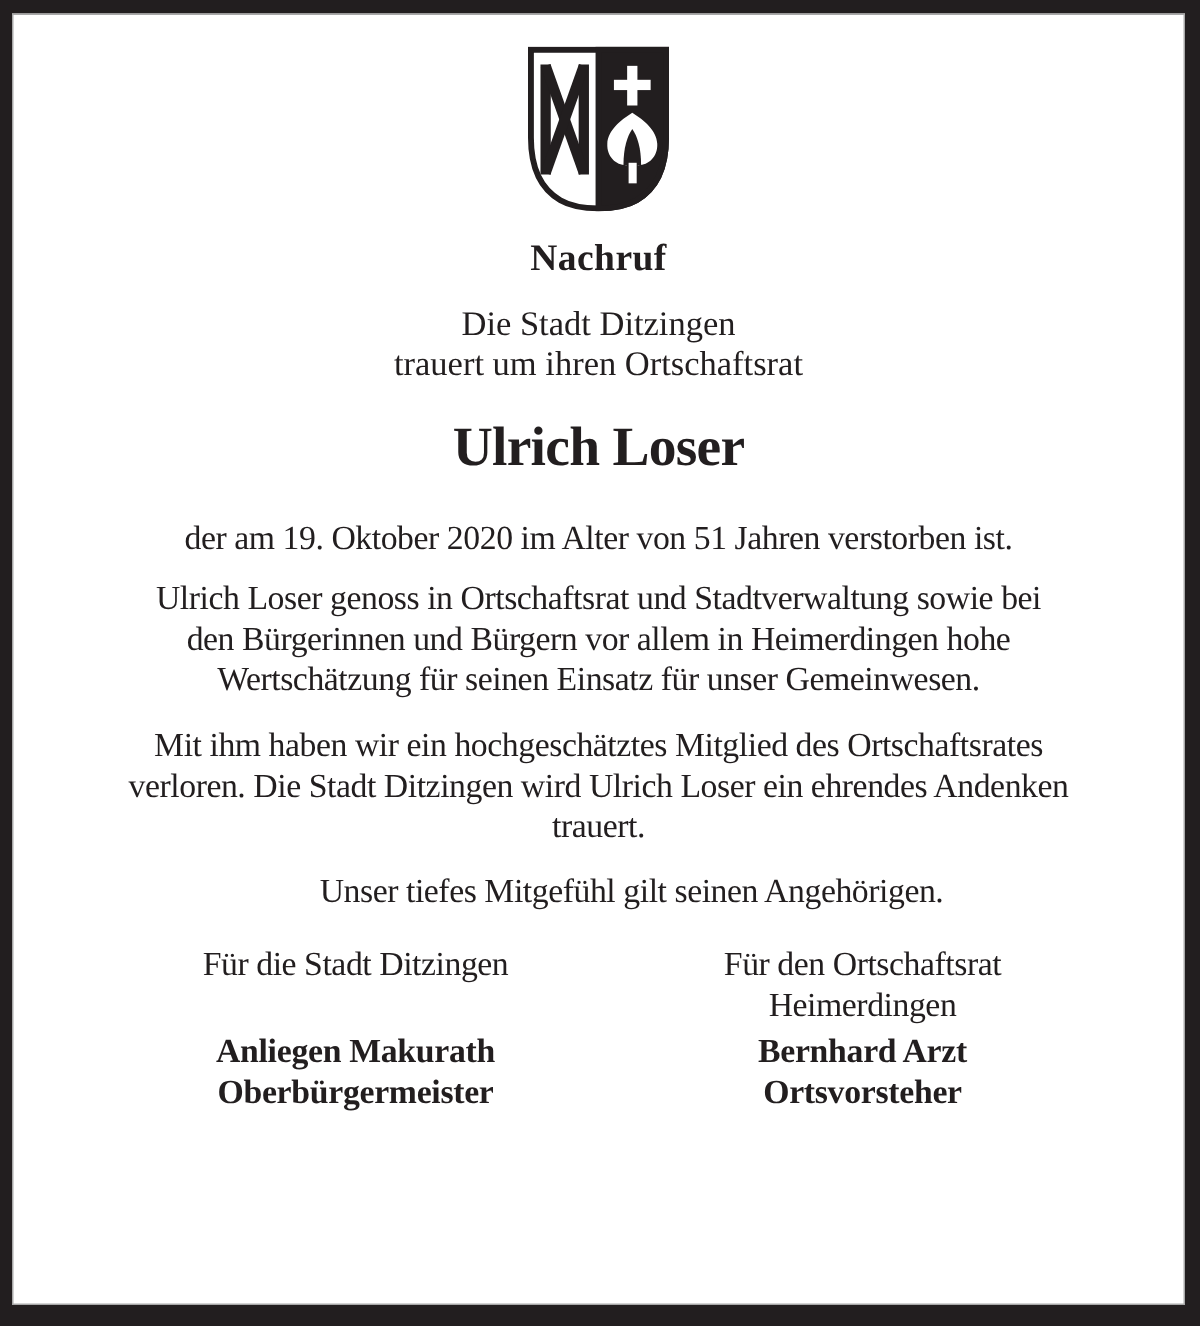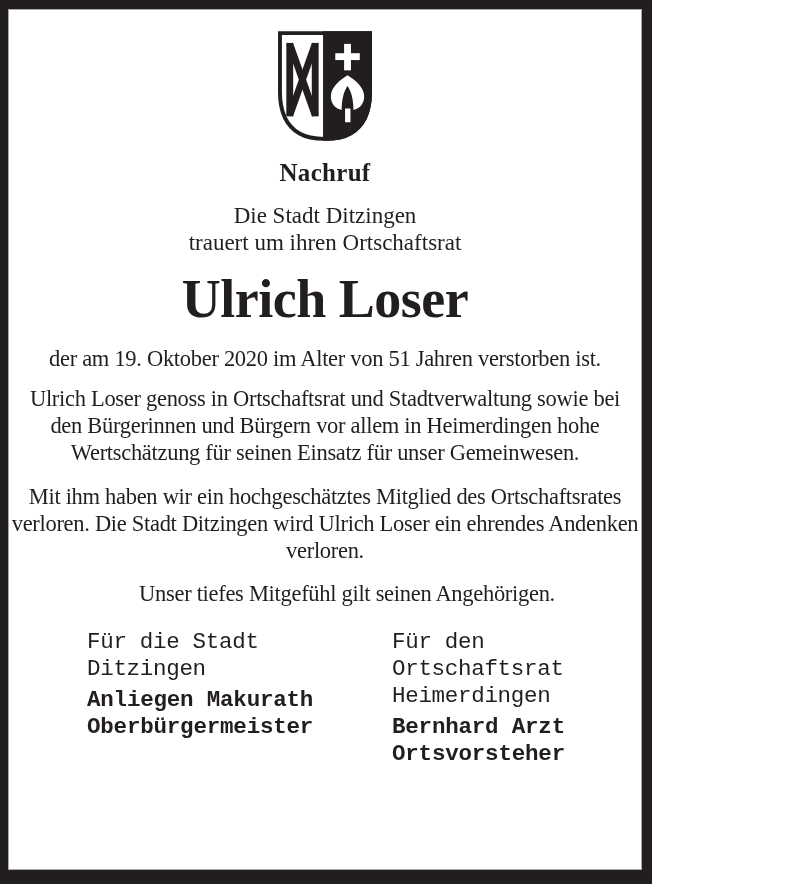--- a/index.html
+++ b/index.html
@@ -4,21 +4,21 @@
 <style>
   html, body {
     margin: 0;
     padding: 0;
     background: #ffffff;
     font-family: "Liberation Serif", "DejaVu Serif", serif;
     color: #221e1f;
   }
   .frame {
     box-sizing: border-box;
-    width: 652px;
+    width: 800px;
     height: 884px;
     border-style: solid;
     border-color: #221e1f;
     border-width: 9px 10px 14px 8px;
     background: #221e1f;
   }
   .page {
     box-sizing: border-box;
     width: 100%;
     height: 100%;
@@ -38,43 +38,42 @@
     font-weight: bold;
     letter-spacing: 0.3px;
   }
   .intro {
     margin-top: 15px;
     font-size: 23px;
     line-height: 27px;
   }
   .deceased-name {
     margin-top: 10px;
-    font-size: 54px;
+    font-size: 37px;
     line-height: 66px;
     font-weight: bold;
     letter-spacing: -0.5px;
     text-align: center;
   }
   .body-line {
     font-size: 22.5px;
     line-height: 27px;
     letter-spacing: -0.3px;
     white-space: nowrap;
   }
   .death-line { margin-top: 13px; }
   .para-2 { margin-top: 27px; }
   .para-3 { margin-top: 13px; }
   .para-4 { margin-top: 17px; }
   .condolence { margin-top: 16px; padding-left: 44px; }
   .signatures {
     display: flex;
     margin: 22px 0 0 78px;
-    gap: 56px;
-    text-align: left;
-    font-family: Liberation Mono, monospace;
+    gap: 38px;
+    text-align: center;
   }
   .sig-col { width: 300px; }
   .sig-behalf {
     min-height: 54px;
     font-size: 22.5px;
     line-height: 27px;
     letter-spacing: -0.3px;
   }
   .sig-name {
     margin-top: 4px;
@@ -135,21 +134,21 @@
 
     <div class="para-3">
       <div class="body-line">Ulrich Loser genoss in Ortschaftsrat und Stadtverwaltung sowie bei</div>
       <div class="body-line">den Bürgerinnen und Bürgern vor allem in Heimerdingen hohe</div>
       <div class="body-line">Wertschätzung für seinen Einsatz für unser Gemeinwesen.</div>
     </div>
 
     <div class="para-4">
       <div class="body-line">Mit ihm haben wir ein hochgeschätztes Mitglied des Ortschaftsrates</div>
       <div class="body-line">verloren. Die Stadt Ditzingen wird Ulrich Loser ein ehrendes Andenken</div>
-      <div class="body-line">verloren.</div>
+      <div class="body-line">trauert.</div>
     </div>
 
     <div class="body-line condolence">Unser tiefes Mitgefühl gilt seinen Angehörigen.</div>
 
     <div class="signatures">
       <div class="sig-col">
         <div class="sig-behalf">
           <div>Für die Stadt Ditzingen</div>
           <div></div>
         </div>

